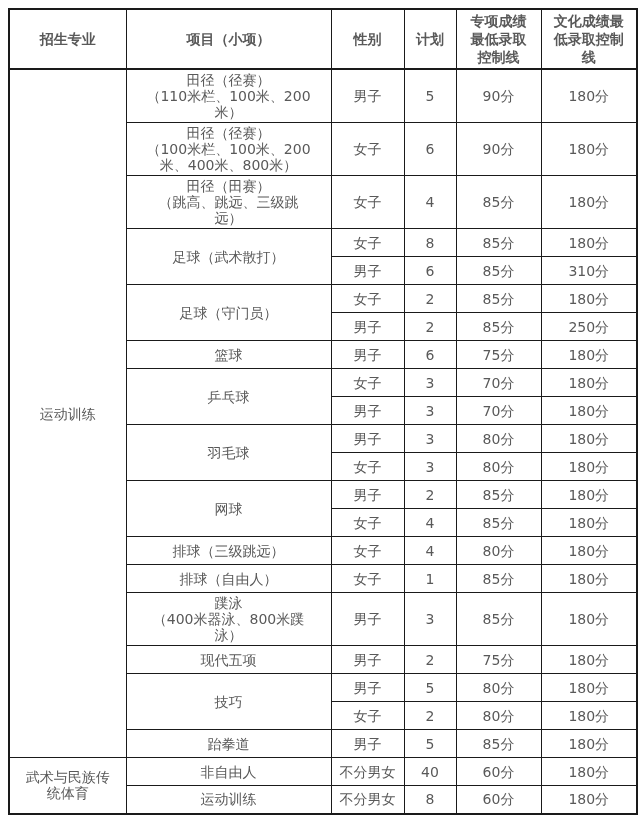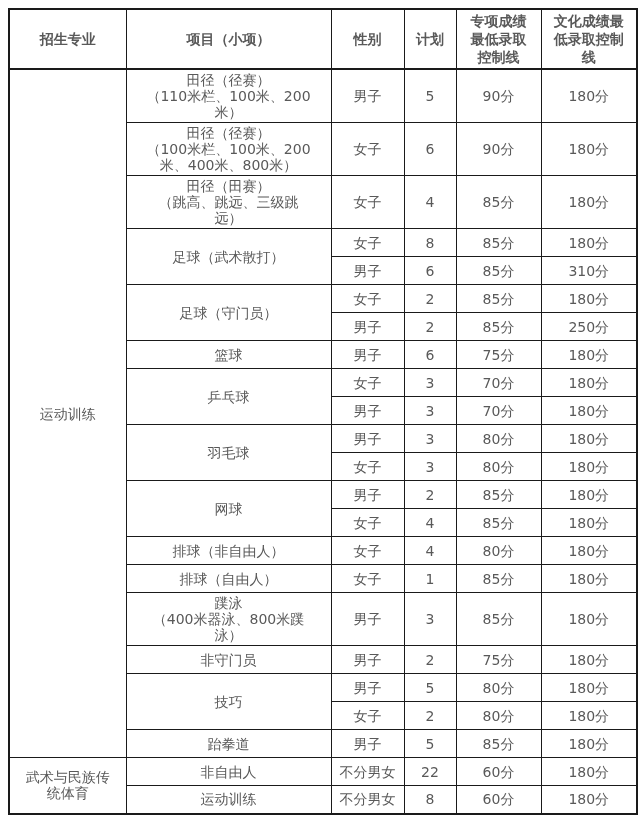--- a/index.html
+++ b/index.html
@@ -197,21 +197,21 @@
         <td>180分</td>
       </tr>
       <tr>
         <td>女子</td>
         <td>4</td>
         <td>85分</td>
         <td>180分</td>
       </tr>
       <tr>
         <td>
-            <span class="proj-name">排球（非自由人）</span>
+            <span class="proj-name">排球（三级跳远）</span>
           </td>
         <td>女子</td>
         <td>4</td>
         <td>80分</td>
         <td>180分</td>
       </tr>
       <tr>
         <td>
             <span class="proj-name">排球（自由人）</span>
           </td>
@@ -225,21 +225,21 @@
             <span class="proj-name">蹼泳</span>
             <span class="proj-detail">（400米器泳、800米蹼泳）</span>
           </td>
         <td>男子</td>
         <td>3</td>
         <td>85分</td>
         <td>180分</td>
       </tr>
       <tr>
         <td>
-            <span class="proj-name">非守门员</span>
+            <span class="proj-name">现代五项</span>
           </td>
         <td>男子</td>
         <td>2</td>
         <td>75分</td>
         <td>180分</td>
       </tr>
       <tr>
         <td rowspan="2">
             <span class="proj-name">技巧</span>
           </td>
@@ -264,21 +264,21 @@
         <td>180分</td>
       </tr>
       <tr>
         <td rowspan="2">
             <div class="major-label">武术与民族传统体育</div>
           </td>
         <td>
             <span class="proj-name">非自由人</span>
           </td>
         <td>不分男女</td>
-        <td>22</td>
+        <td>40</td>
         <td>60分</td>
         <td>180分</td>
       </tr>
       <tr>
         <td>
             <span class="proj-name">运动训练</span>
           </td>
         <td>不分男女</td>
         <td>8</td>
         <td>60分</td>

